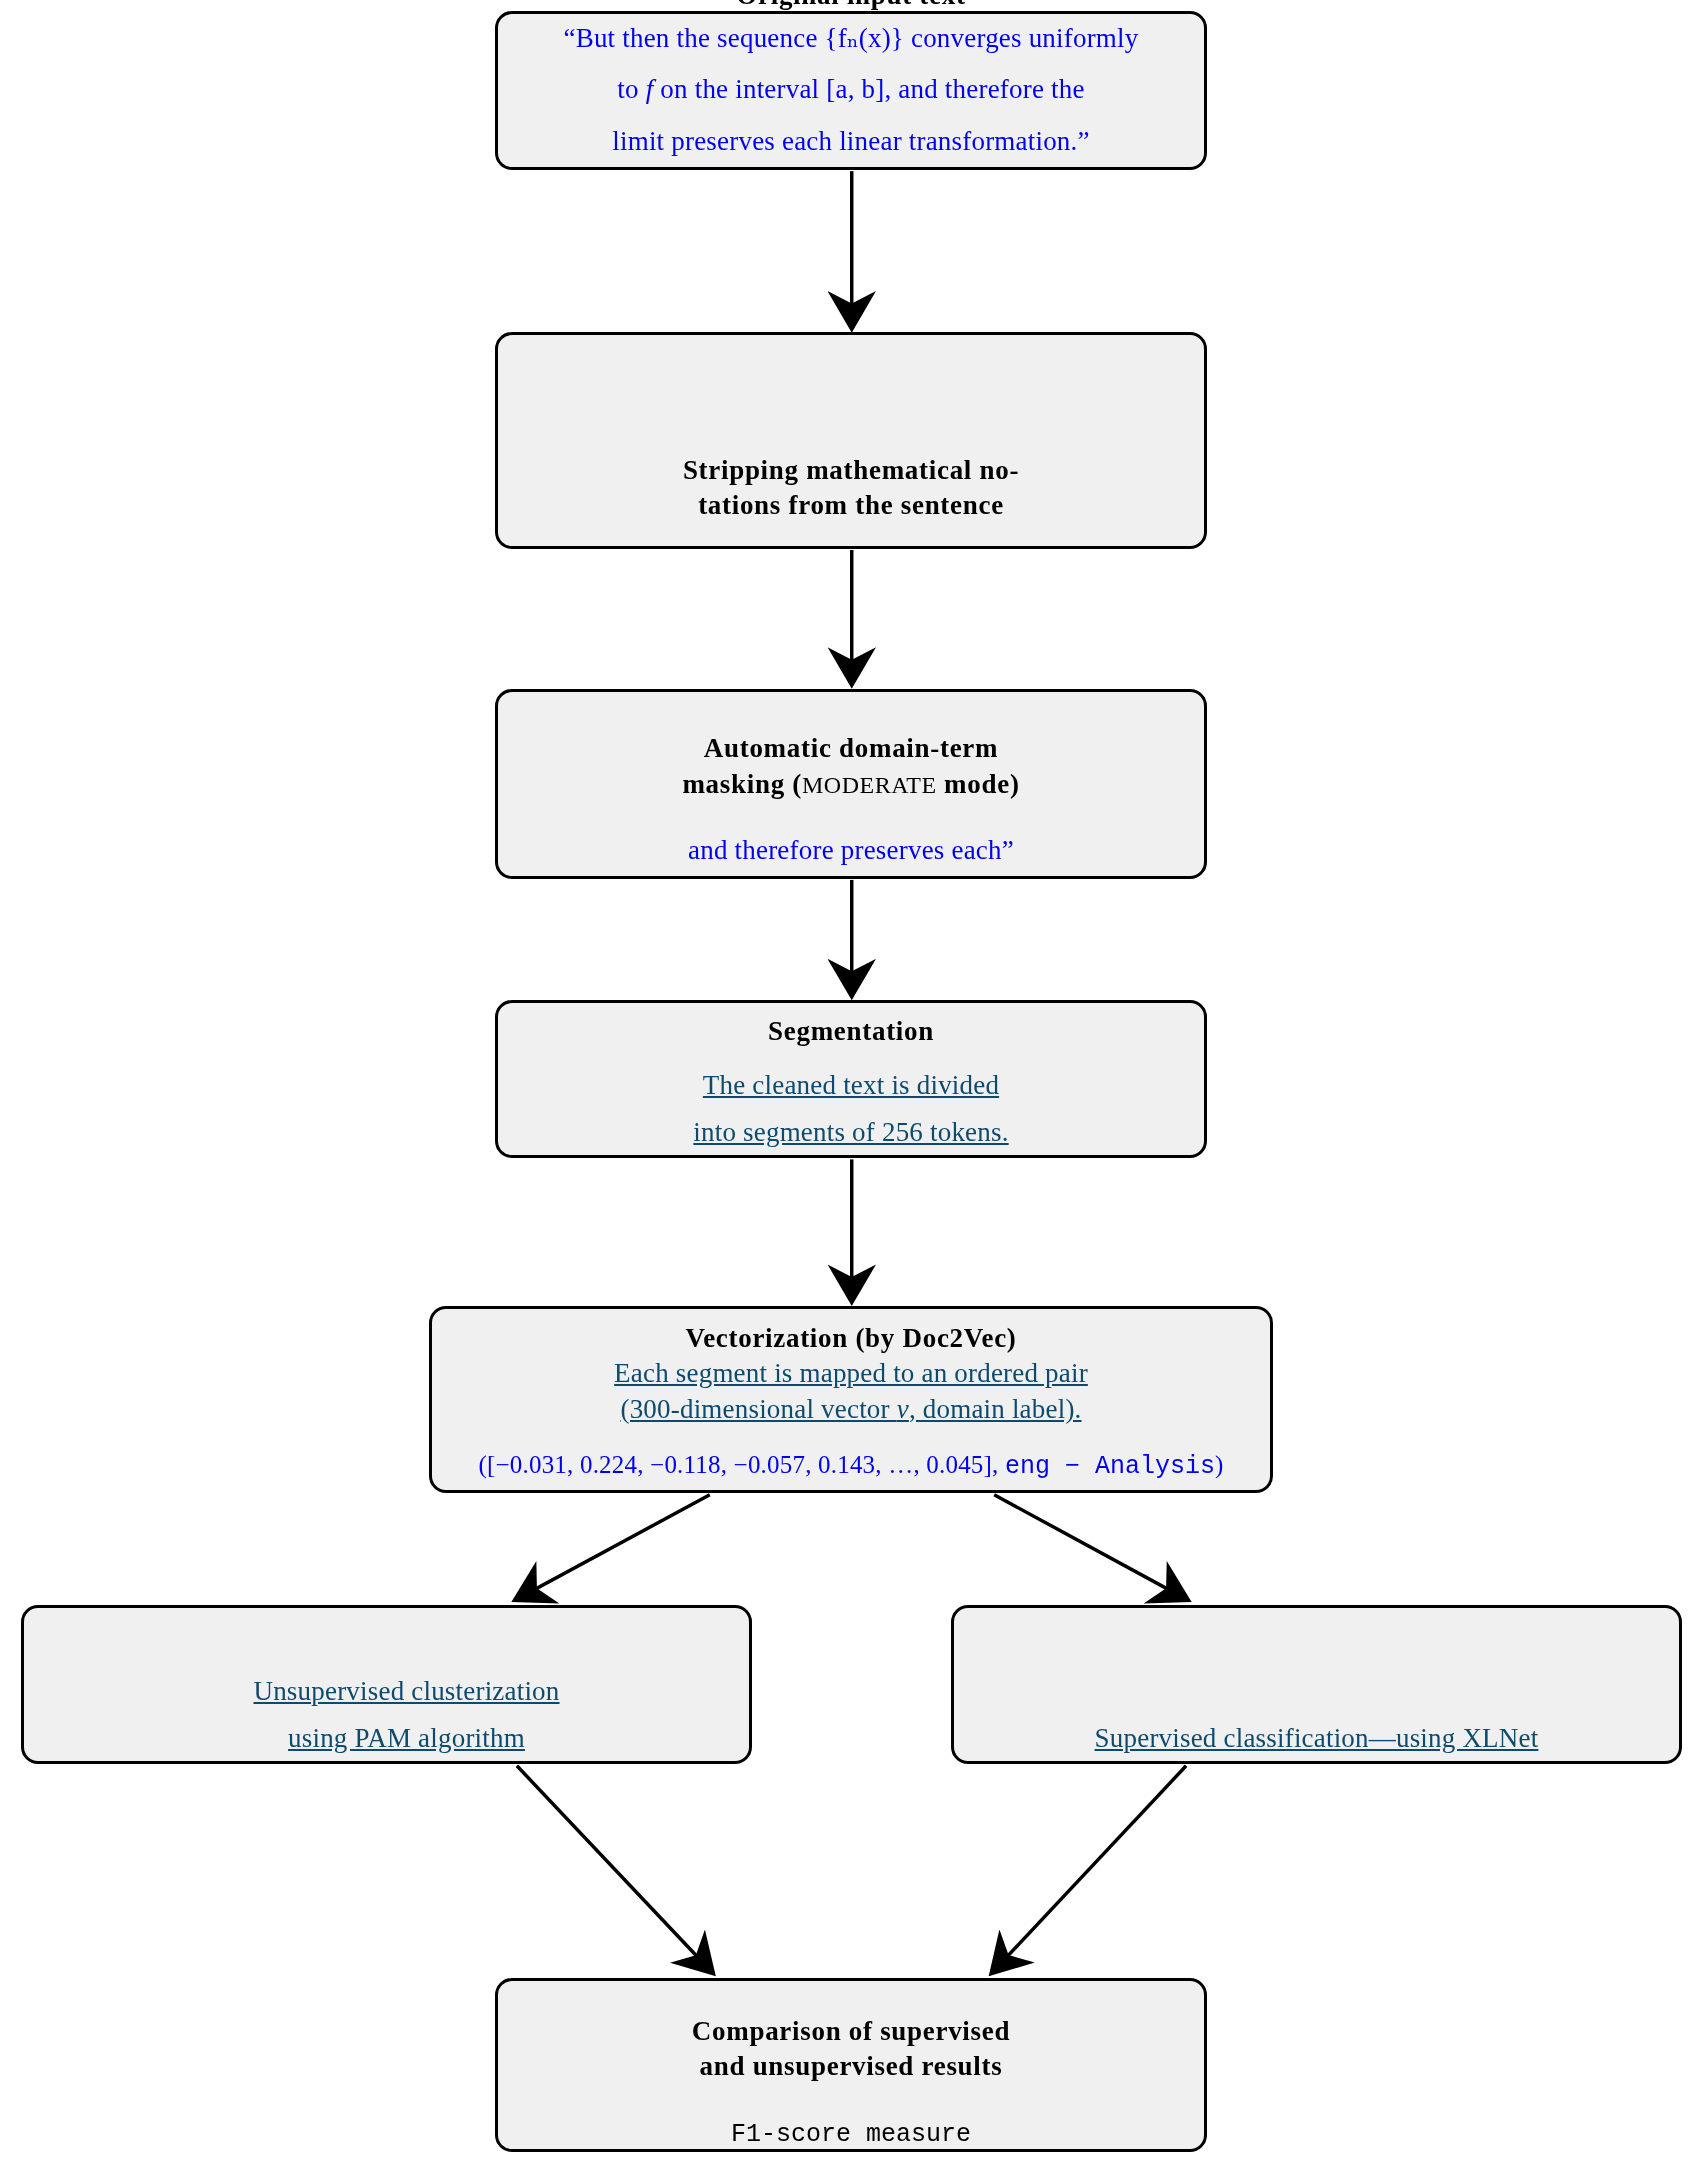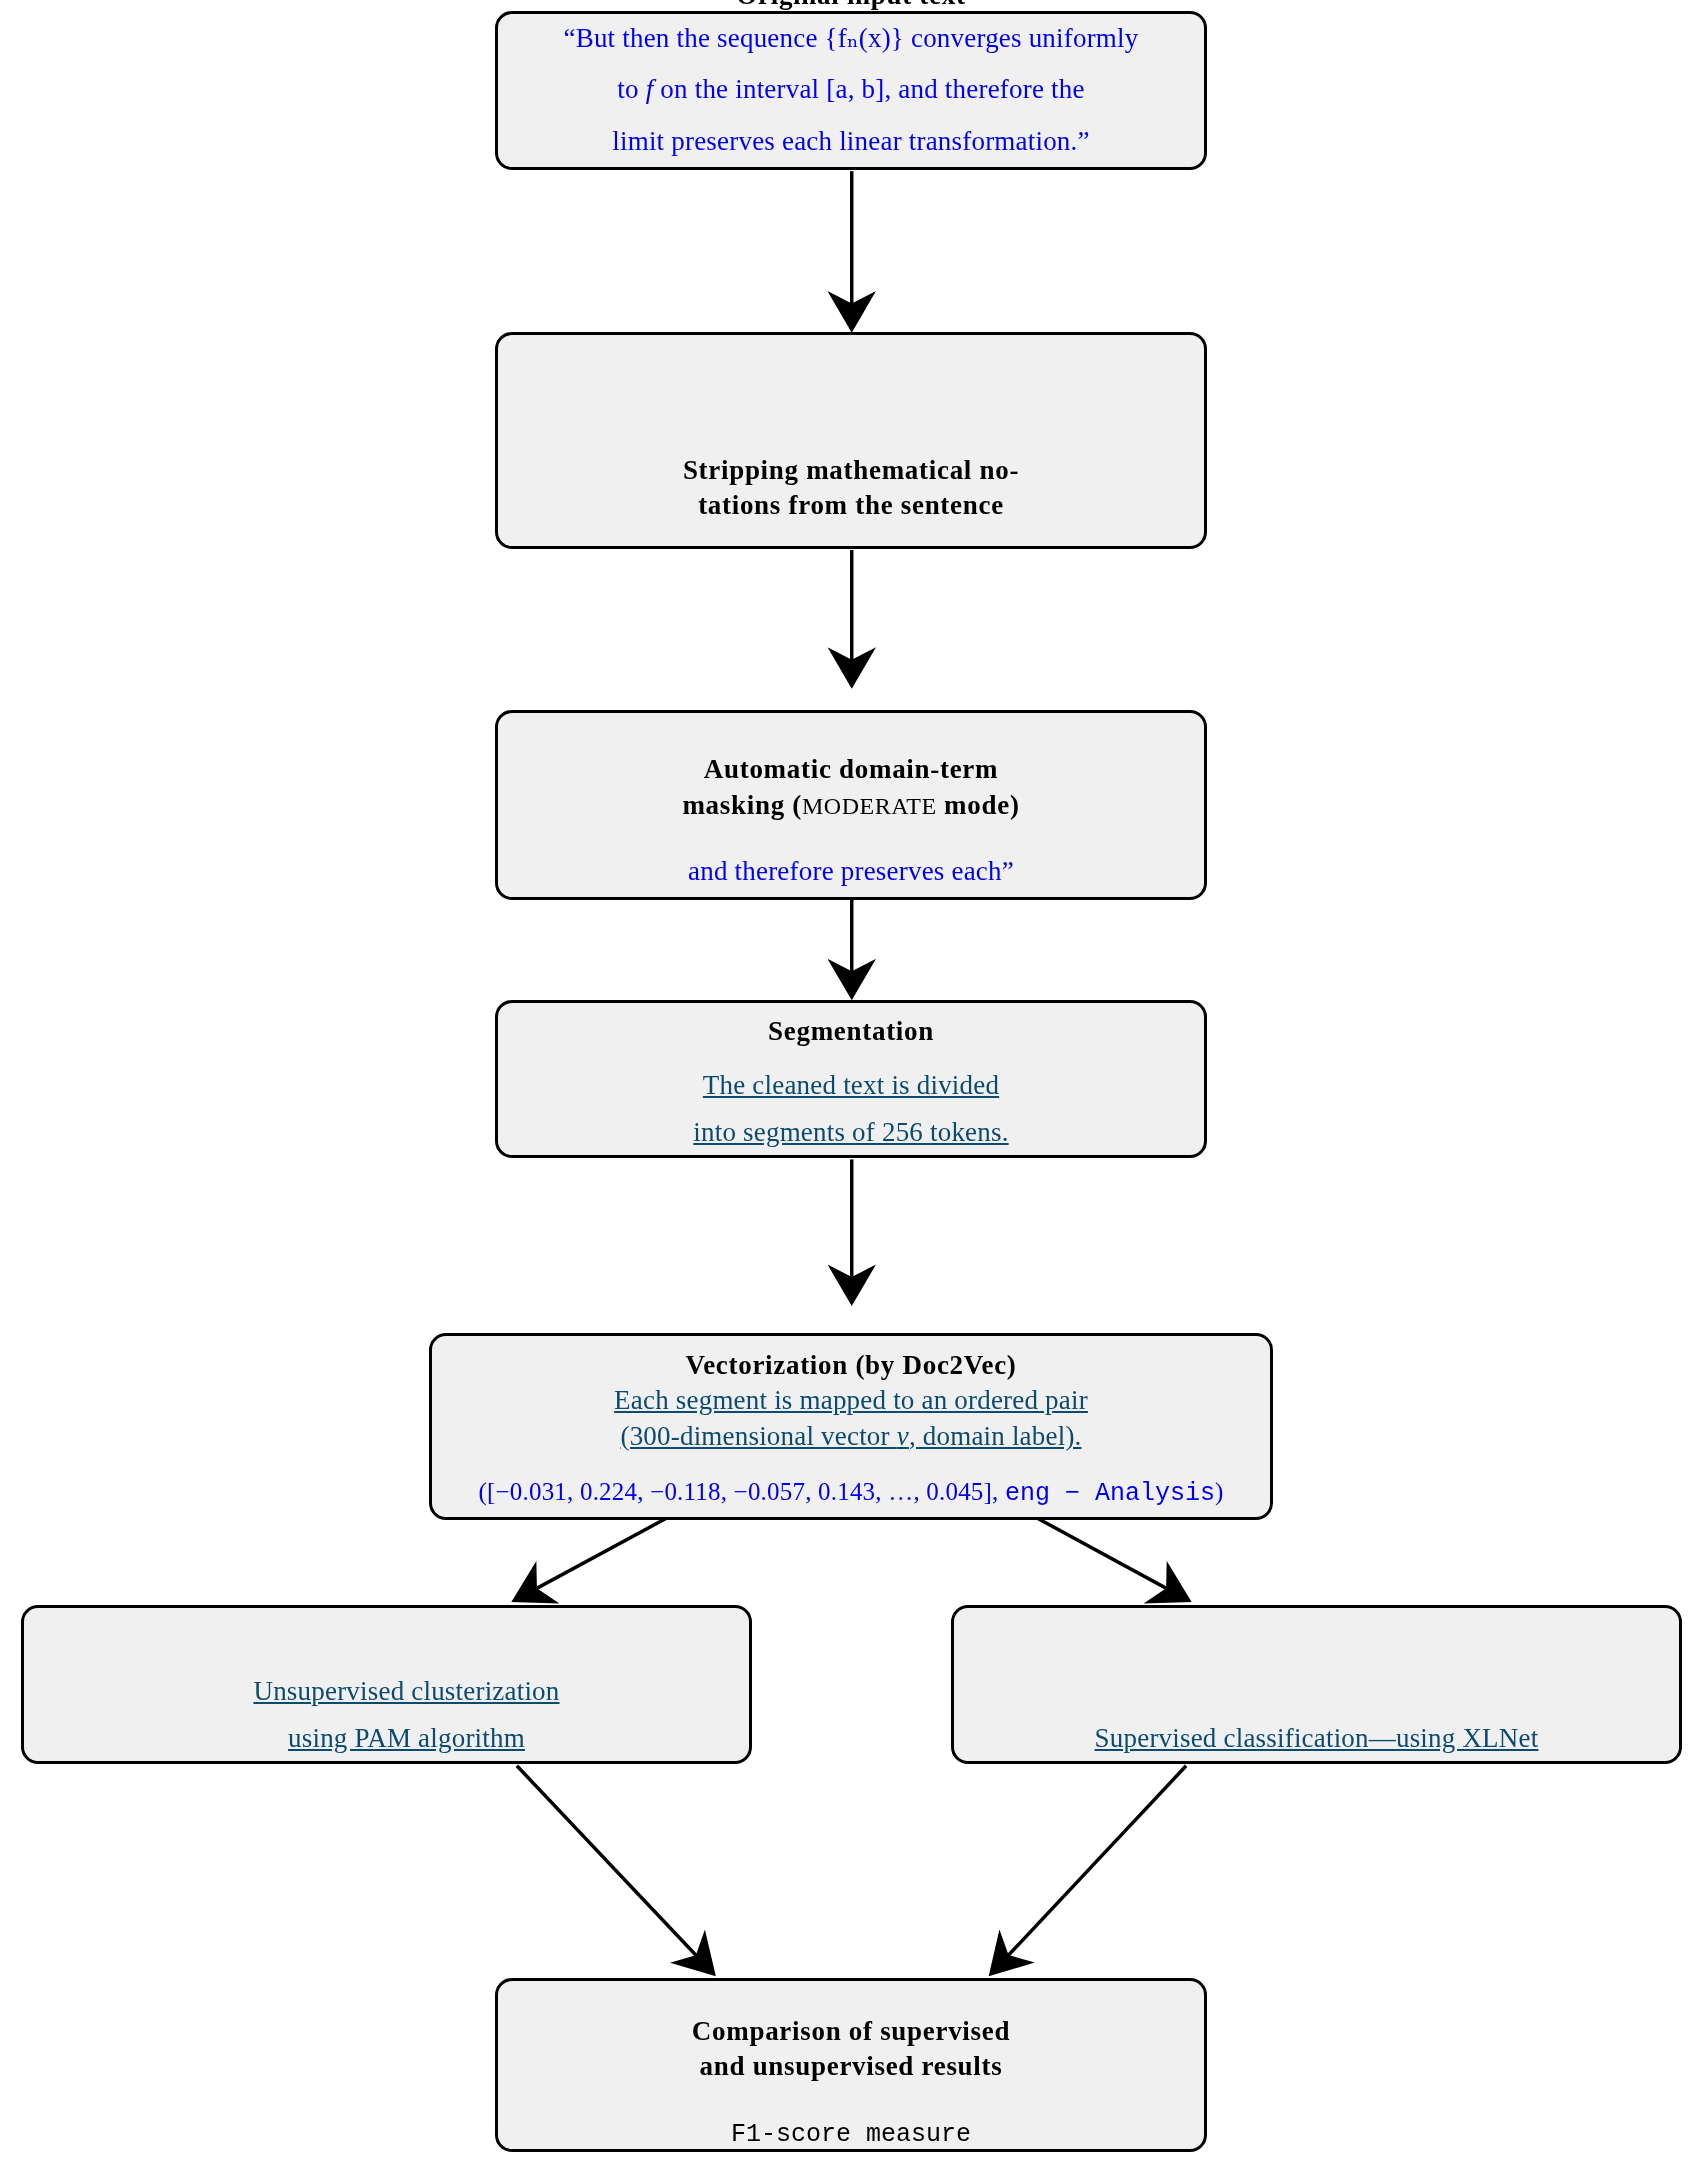--- a/index.html
+++ b/index.html
@@ -55,23 +55,23 @@
     letter-spacing:0px;
   }
   .mathit{font-style:italic;}
   .gap-sm{height:13px;}
   .gap-md{height:22px;}
   .gap-lg{height:35px;}
 
   
   #node-input        {left:495px;top:11px;   width:712px;height:159px;}
   #node-strip        {left:495px;top:332px;  width:712px;height:217px;}
-  #node-mask         {left:495px;top:689px; width:712px;height:190px;margin-top:21px;}
+  #node-mask         {left:495px;top:689px; width:712px;height:190px;}
   #node-segment      {left:495px;top:1000px; width:712px;height:158px;}
-  #node-vector       {left:429px; top:1306px; width:844px;height:187px;margin-top:27px;}
+  #node-vector       {left:429px; top:1306px; width:844px;height:187px;}
   #node-unsupervised {left:21px;  top:1605px; width:731px;height:159px;padding-left:40px;}
   #node-supervised   {left:951px;top:1605px; width:731px;height:159px;}
   #node-compare      {left:495px;top:1978px; width:712px;height:174px;}
 
   .vec-line{white-space:nowrap;font-size:25px;}
 </style>
 </head>
 <body>
 
 <div id="flow">

